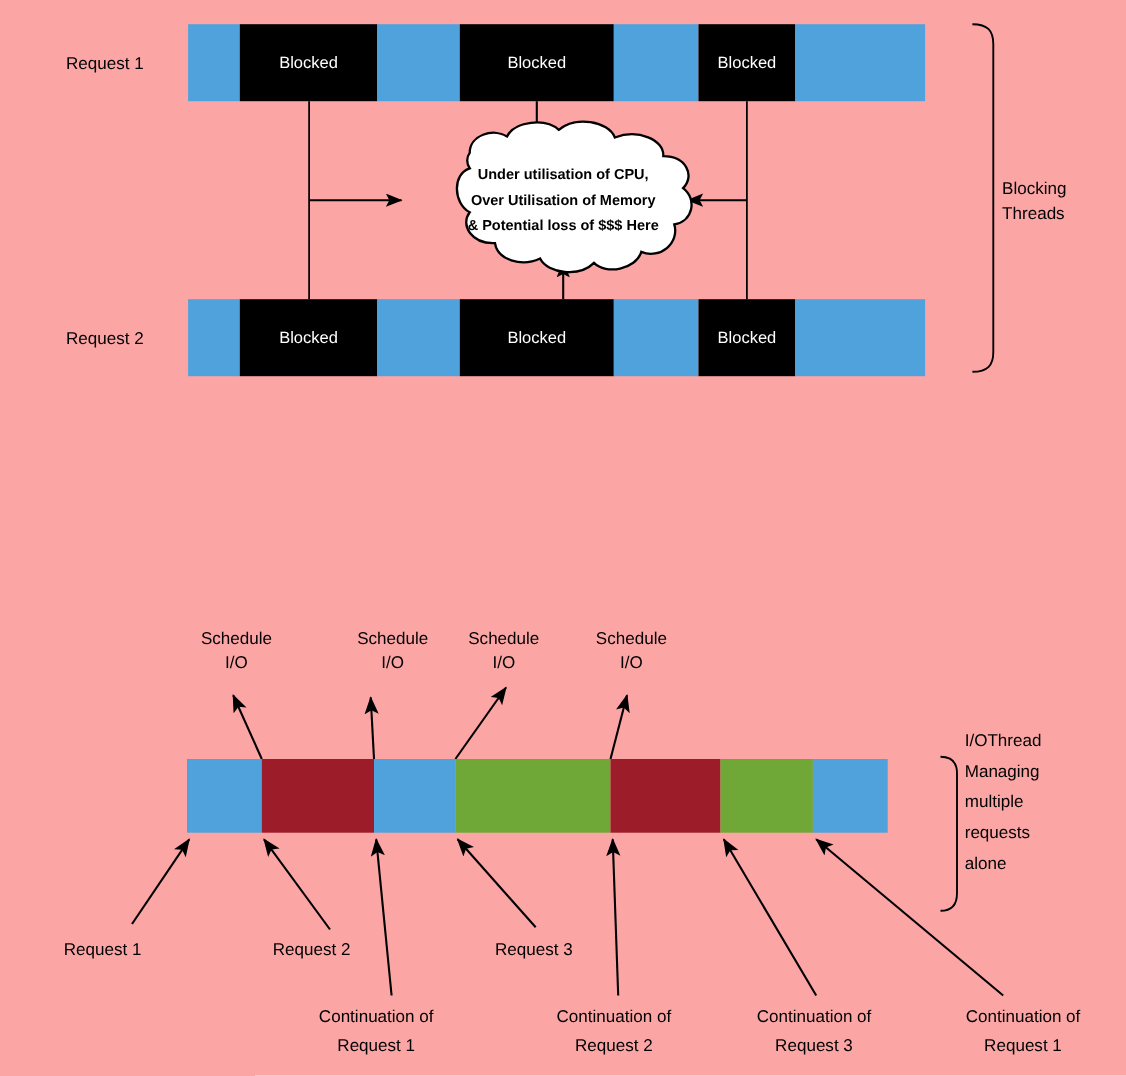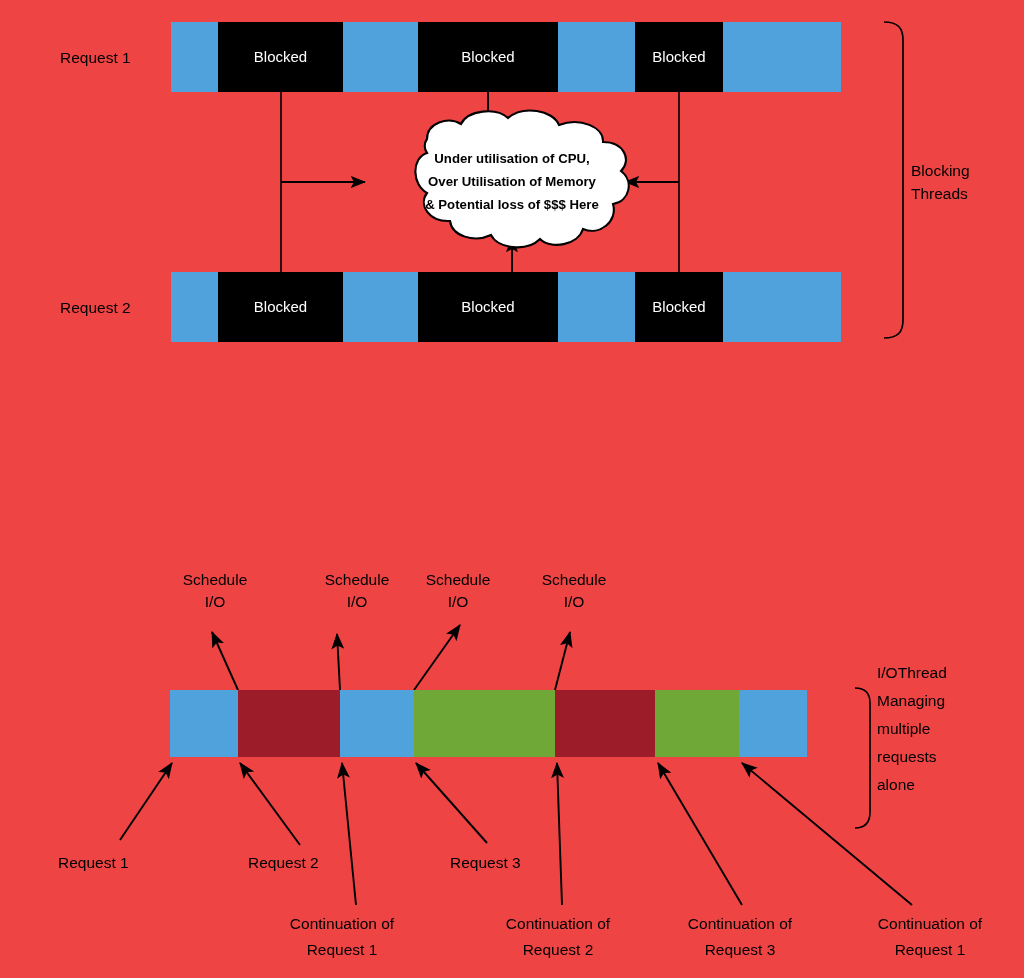--- a/index.html
+++ b/index.html
@@ -1,18 +1,18 @@
 <!DOCTYPE html>
 <html><head>
 <meta charset="utf-8">
 <style>
   html,body{margin:0;padding:0;background:#ffffff;}
   body{width:1024px;height:978px;overflow:hidden;
        font-family:"Liberation Sans","DejaVu Sans",sans-serif;}
-  #stage{position:relative;width:1024px;height:978px;background:#ef4444;}
+  #stage{position:relative;width:1024px;height:978px;background:#fca5a5;}
   svg#diagram{position:absolute;top:0;left:0;width:1024px;height:978px;display:block;}
   .lbl{font-family:"Liberation Sans","DejaVu Sans",sans-serif;fill:#000;font-size:15.5px;}
   .lbl-req{font-size:15.5px;}
   .lbl-blocked{font-family:"Liberation Sans","DejaVu Sans",sans-serif;fill:#ffffff;font-size:15px;}
   .lbl-cloud{font-family:"Liberation Sans","DejaVu Sans",sans-serif;fill:#000;font-size:13.2px;font-weight:bold;}
   .lbl-side{font-size:15.5px;}
   .lbl-small{font-size:15.5px;}
   .stroke-line{stroke:#000;fill:none;stroke-width:1.6;}
   .arrow-line{stroke:#000;fill:none;stroke-width:1.9;}
   .brace{stroke:#000;fill:none;stroke-width:1.7;}

